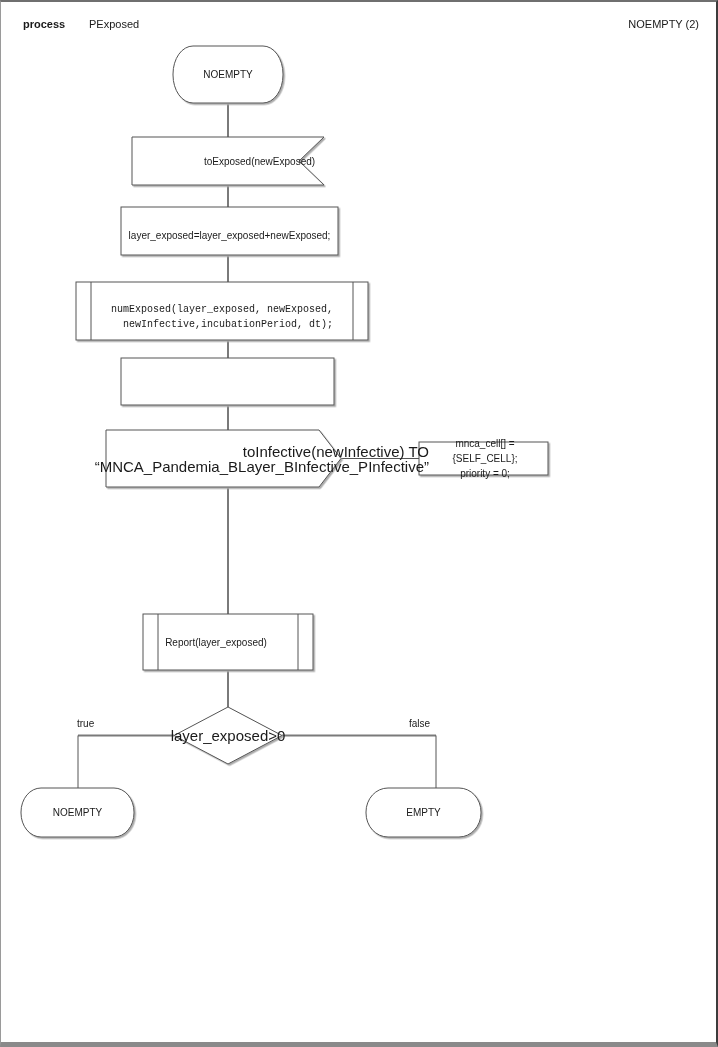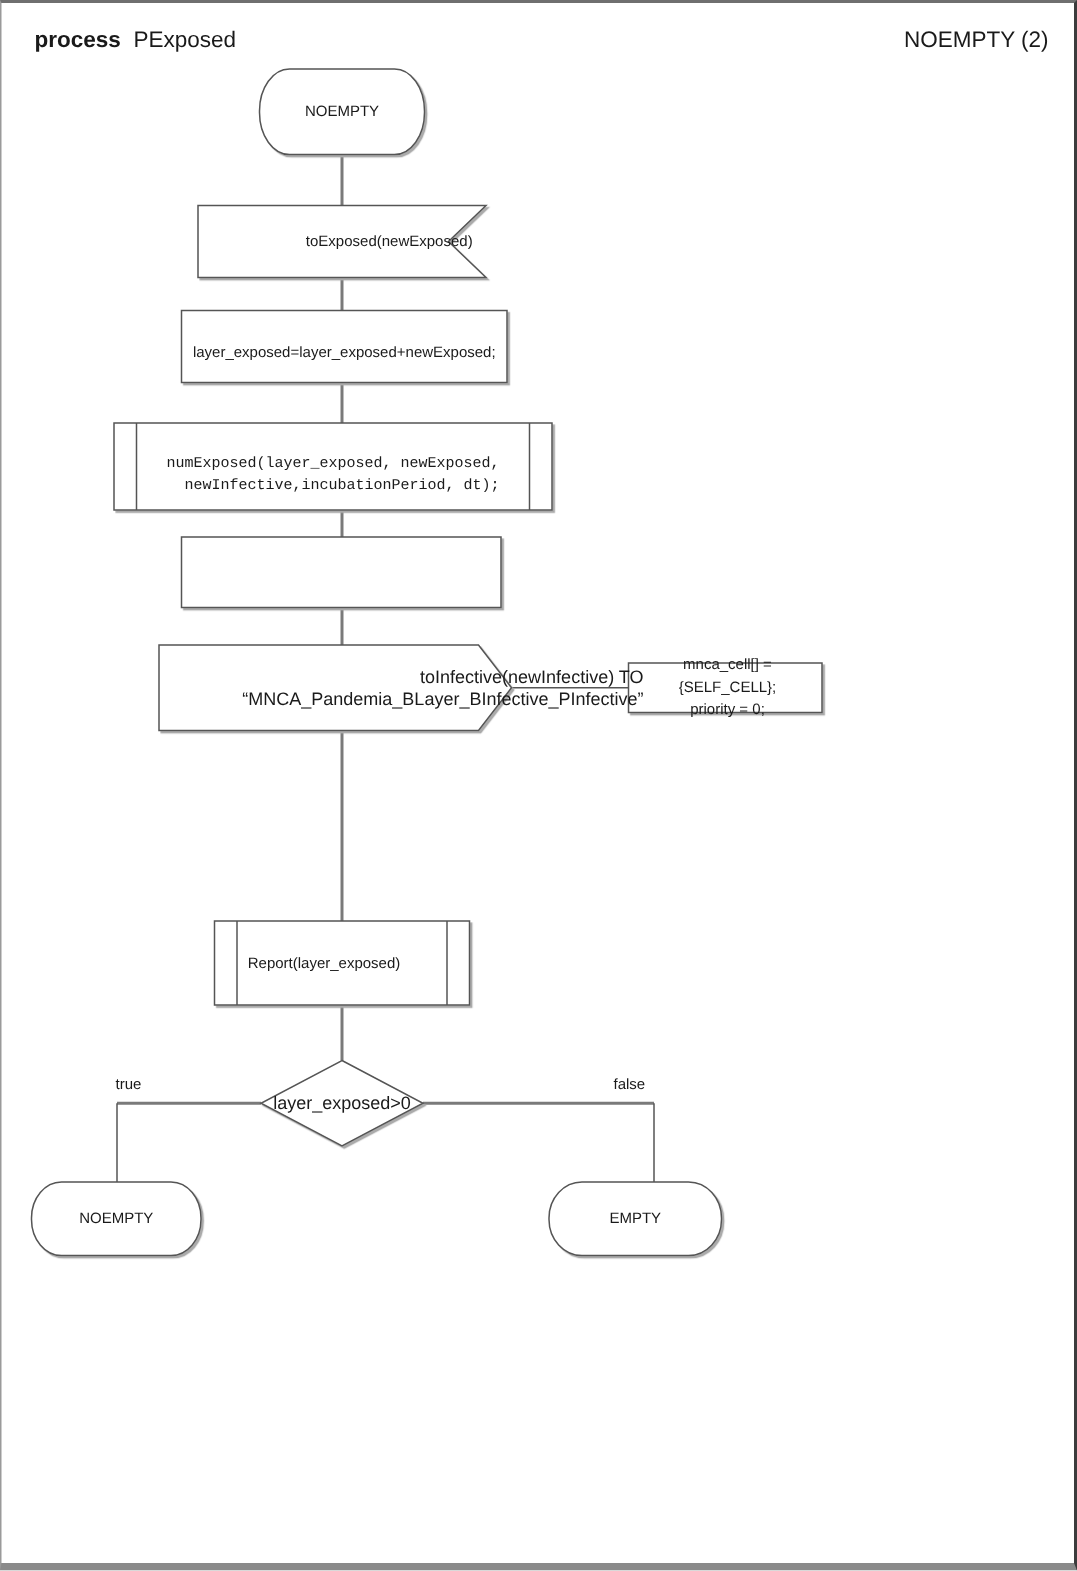--- a/index.html
+++ b/index.html
@@ -19,23 +19,23 @@
   svg.canvas{position:absolute;left:0;top:0;}
   .lbl{
     position:absolute;
     display:flex;align-items:center;justify-content:center;
     text-align:right;
     font-size:10px;line-height:15px;
     white-space:pre-line;
     color:#1a1a1a;
   }
   .lbl.left{justify-content:flex-start;text-align:center;}
-  .hdr{position:absolute;font-size:15px;}
+  .hdr{position:absolute;font-size:11px;}
   .hdr.bold{font-weight:bold;}
-  .small{font-size:12px;}
+  .small{font-size:15px;}
 </style>
 </head>
 <body>
 
 <div class="page">
 
   <div class="hdr bold" style="left:22px;top:16px;">process</div>
   <div class="hdr" style="left:88px;top:16px;">PExposed</div>
   <div class="hdr" style="right:17px;top:16px;">NOEMPTY (2)</div>
 

